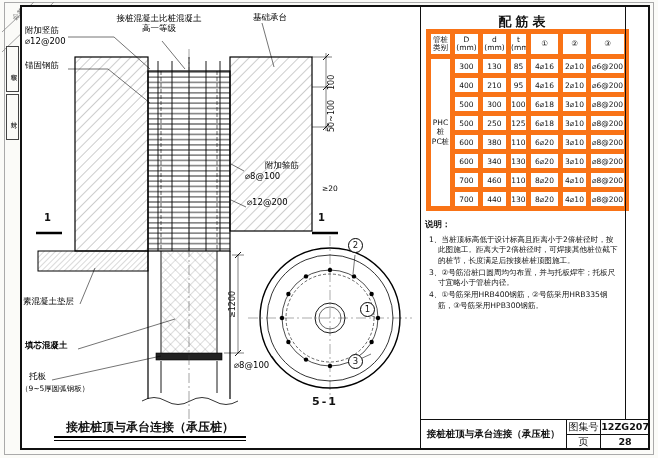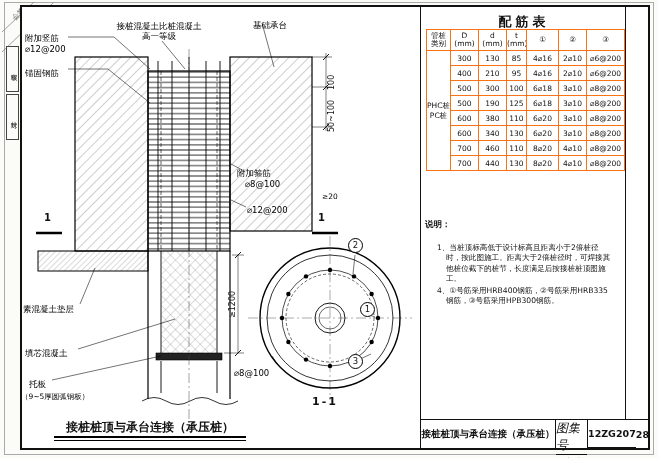--- a/index.html
+++ b/index.html
@@ -7,51 +7,51 @@
          font-family:"DejaVu Sans","Liberation Sans",sans-serif;color:#111;}
   .outer-border{position:absolute;left:4px;top:2px;width:650px;height:453px;border:1px solid #aaa;box-sizing:border-box;}
   .frame{position:absolute;left:20px;top:5px;width:630px;height:445px;border:2px solid #111;box-sizing:border-box;background:#fff;}
   
   .stamp-box{position:absolute;width:13px;border:1px solid #444;box-sizing:border-box;
              writing-mode:vertical-rl;text-align:center;font-size:6.5px;letter-spacing:1px;color:#333;background:#fbfbf8;}
   .stamp-box.b1{left:6px;top:46px;height:46px;}
   .stamp-box.b2{left:6px;top:94px;height:46px;}
   .corner-text{position:absolute;left:10px;top:16px;font-size:7px;color:#666;transform:rotate(-48deg);transform-origin:left top;}
   
-  .lbl{position:absolute;font-size:8.5px;line-height:1.2;white-space:nowrap;color:#000;margin-top:8px;}
+  .lbl{position:absolute;font-size:8.5px;line-height:1.2;white-space:nowrap;color:#000;}
   .lbl.small{font-size:7.5px;}
   .lbl.center{text-align:center;white-space:normal;}
   .vdim{position:absolute;font-size:8px;white-space:nowrap;transform:rotate(-90deg);transform-origin:left top;}
   .cutnum{position:absolute;font-size:10px;font-weight:bold;}
   .callout{position:absolute;width:13px;height:13px;border:1px solid #000;border-radius:50%;
            font-size:8.5px;line-height:13px;text-align:center;background:#fff;}
   .sec-caption{position:absolute;font-size:11px;font-weight:bold;letter-spacing:2px;}
   .main-caption{position:absolute;left:52px;top:419px;width:196px;text-align:center;
                 font-size:12px;font-weight:bold;white-space:nowrap;}
   .rule-thick{position:absolute;left:54px;top:436px;width:192px;height:2px;background:#000;}
   .rule-thin{position:absolute;left:54px;top:440px;width:192px;height:1px;background:#000;}
   
   .right-panel{position:absolute;left:420px;top:7px;width:228px;height:441px;border-left:1.5px solid #111;box-sizing:border-box;}
   .table-title{position:absolute;left:0;top:6px;width:206px;text-align:center;font-size:13px;font-weight:bold;letter-spacing:4px;}
   .rebar-table{position:absolute;left:5px;top:22px;border-collapse:collapse;table-layout:fixed;width:198px;}
-  .rebar-table th,.rebar-table td{border:1px solid #f97316;font-size:7.5px;font-weight:normal;
+  .rebar-table th,.rebar-table td{border:5px solid #f97316;font-size:7.5px;font-weight:normal;
            text-align:center;vertical-align:middle;padding:0;height:14px;overflow:hidden;}
   .rebar-table th{height:20px;line-height:1.1;}
   .notes{position:absolute;left:4px;top:212px;width:199px;}
   .notes-title{font-size:8.5px;font-weight:bold;margin-bottom:0;}
-  .notes ol{list-style:none;margin:12px;padding:0;}
+  .notes ol{list-style:none;margin:4px;padding:0;}
   .notes li{font-size:7.6px;line-height:1.35;padding-left:9px;text-indent:-9px;margin-bottom:2px;color:#111;}
   .right-strip{position:absolute;left:204px;top:0;width:24px;height:412px;border-left:1.2px solid #111;box-sizing:border-box;}
   .titleblock{position:absolute;left:0;top:412px;width:228px;height:29px;border-top:1.5px solid #111;display:flex;box-sizing:border-box;}
   .tb-title{width:152px;border-right:1.2px solid #111;display:flex;align-items:center;justify-content:center;
             font-size:9.5px;font-weight:bold;box-sizing:border-box;}
   .tb-labels{width:36px;border-right:1.2px solid #111;display:flex;flex-direction:column;box-sizing:border-box;}
-  .tb-labels div{flex:1;display:flex;align-items:center;justify-content:center;font-size:12px;font-style:italic;}
+  .tb-labels div{flex:1;display:flex;align-items:center;justify-content:center;font-size:10px;}
   .tb-labels div:first-child{border-bottom:1px solid #111;}
-  .tb-values{flex:1;display:flex;flex-direction:row;}
+  .tb-values{flex:1;display:flex;flex-direction:column;}
   .tb-values div{flex:1;display:flex;align-items:center;justify-content:center;font-size:9.5px;font-weight:bold;}
   .tb-values div:first-child{border-bottom:1px solid #111;}
 </style>
 </head>
 <body>
 
 <div class="sheet">
   <div class="outer-border"></div>
 
   <svg style="position:absolute;left:0;top:0;" width="70" height="60" viewBox="0 0 70 60">
@@ -157,41 +157,41 @@
   </svg>
 
   <div class="lbl center" style="left:100px;top:13px;width:118px;">
     <span>接桩混凝土比桩混凝土</span><br>
     <span>高一等级</span>
   </div>
   <div class="lbl" style="left:253px;top:12px;">基础承台</div>
   <div class="lbl" style="left:25px;top:25px;">附加竖筋</div>
   <div class="lbl" style="left:25px;top:36px;">⌀12@200</div>
   <div class="lbl" style="left:25px;top:60px;">锚固钢筋</div>
-  <div class="lbl" style="left:237px;top:160px;">附加箍筋</div>
+  <div class="lbl" style="left:229px;top:160px;padding-left:36px;">附加箍筋</div>
   <div class="lbl" style="left:245px;top:171px;">⌀8@100</div>
   <div class="lbl" style="left:247px;top:197px;">⌀12@200</div>
   <div class="lbl" style="left:23px;top:296px;">素混凝土垫层</div>
-  <div class="lbl" style="left:25px;top:340px;">填芯混凝土</div>
+  <div class="lbl" style="left:25px;top:340px;font-weight:bold;">填芯混凝土</div>
   <div class="lbl" style="left:29px;top:371px;">托板</div>
   <div class="lbl small" style="left:21px;top:384px;">（9~5厚圆弧钢板）</div>
 
   <div class="vdim" style="left:327px;top:90px;">100</div>
   <div class="vdim" style="left:327px;top:132px;">50~100</div>
   <div class="lbl small" style="left:322px;top:184px;">≥20</div>
   <div class="vdim" style="left:228px;top:318px;">≥1200</div>
 
   <div class="cutnum" style="left:44px;top:212px;">1</div>
   <div class="cutnum" style="left:318px;top:212px;">1</div>
 
   <div class="callout" style="left:348px;top:238px;">2</div>
   <div class="callout" style="left:360px;top:302px;">1</div>
   <div class="callout" style="left:348px;top:354px;">3</div>
   <div class="lbl" style="left:234px;top:360px;">⌀8@100</div>
-  <div class="sec-caption" style="left:312px;top:395px;">1-1</div>
+  <div class="sec-caption" style="left:312px;top:395px;">5-1</div>
 
   <div class="main-caption">接桩桩顶与承台连接（承压桩）</div>
   <div class="rule-thick"></div>
   <div class="rule-thin"></div>
 
   <div class="right-panel">
     <div class="table-title">配筋表</div>
 
     <table class="rebar-table">
       <colgroup>
@@ -250,21 +250,21 @@
           <tr>
             <td>500</td>
             <td>300</td>
             <td>100</td>
             <td>6⌀18</td>
             <td>3⌀10</td>
             <td>⌀8@200</td>
           </tr>
           <tr>
             <td>500</td>
-            <td>190</td>
+            <td>250</td>
             <td>125</td>
             <td>6⌀18</td>
             <td>3⌀10</td>
             <td>⌀8@200</td>
           </tr>
           <tr>
             <td>600</td>
             <td>380</td>
             <td>110</td>
             <td>6⌀20</td>
@@ -295,20 +295,21 @@
             <td>4⌀10</td>
             <td>⌀8@200</td>
           </tr>
         </tbody>
     </table>
 
     <div class="notes">
       <div class="notes-title">说明：</div>
       <ol>
           <li>1、当桩顶标高低于设计标高且距离小于2倍桩径时，按此图施工。距离大于2倍桩径时，可焊接其他桩位截下的桩节，长度满足后按接桩桩顶图施工。</li>
+          <li>3、②号筋沿桩口圆周均匀布置，并与托板焊牢；托板尺寸宜略小于管桩内径。</li>
           <li>4、①号筋采用HRB400钢筋，②号筋采用HRB335钢筋，③号筋采用HPB300钢筋。</li>
         </ol>
     </div>
 
     <div class="right-strip"></div>
 
     <div class="titleblock">
       <div class="tb-title">接桩桩顶与承台连接（承压桩）</div>
       <div class="tb-labels">
         <div>图集号</div>

